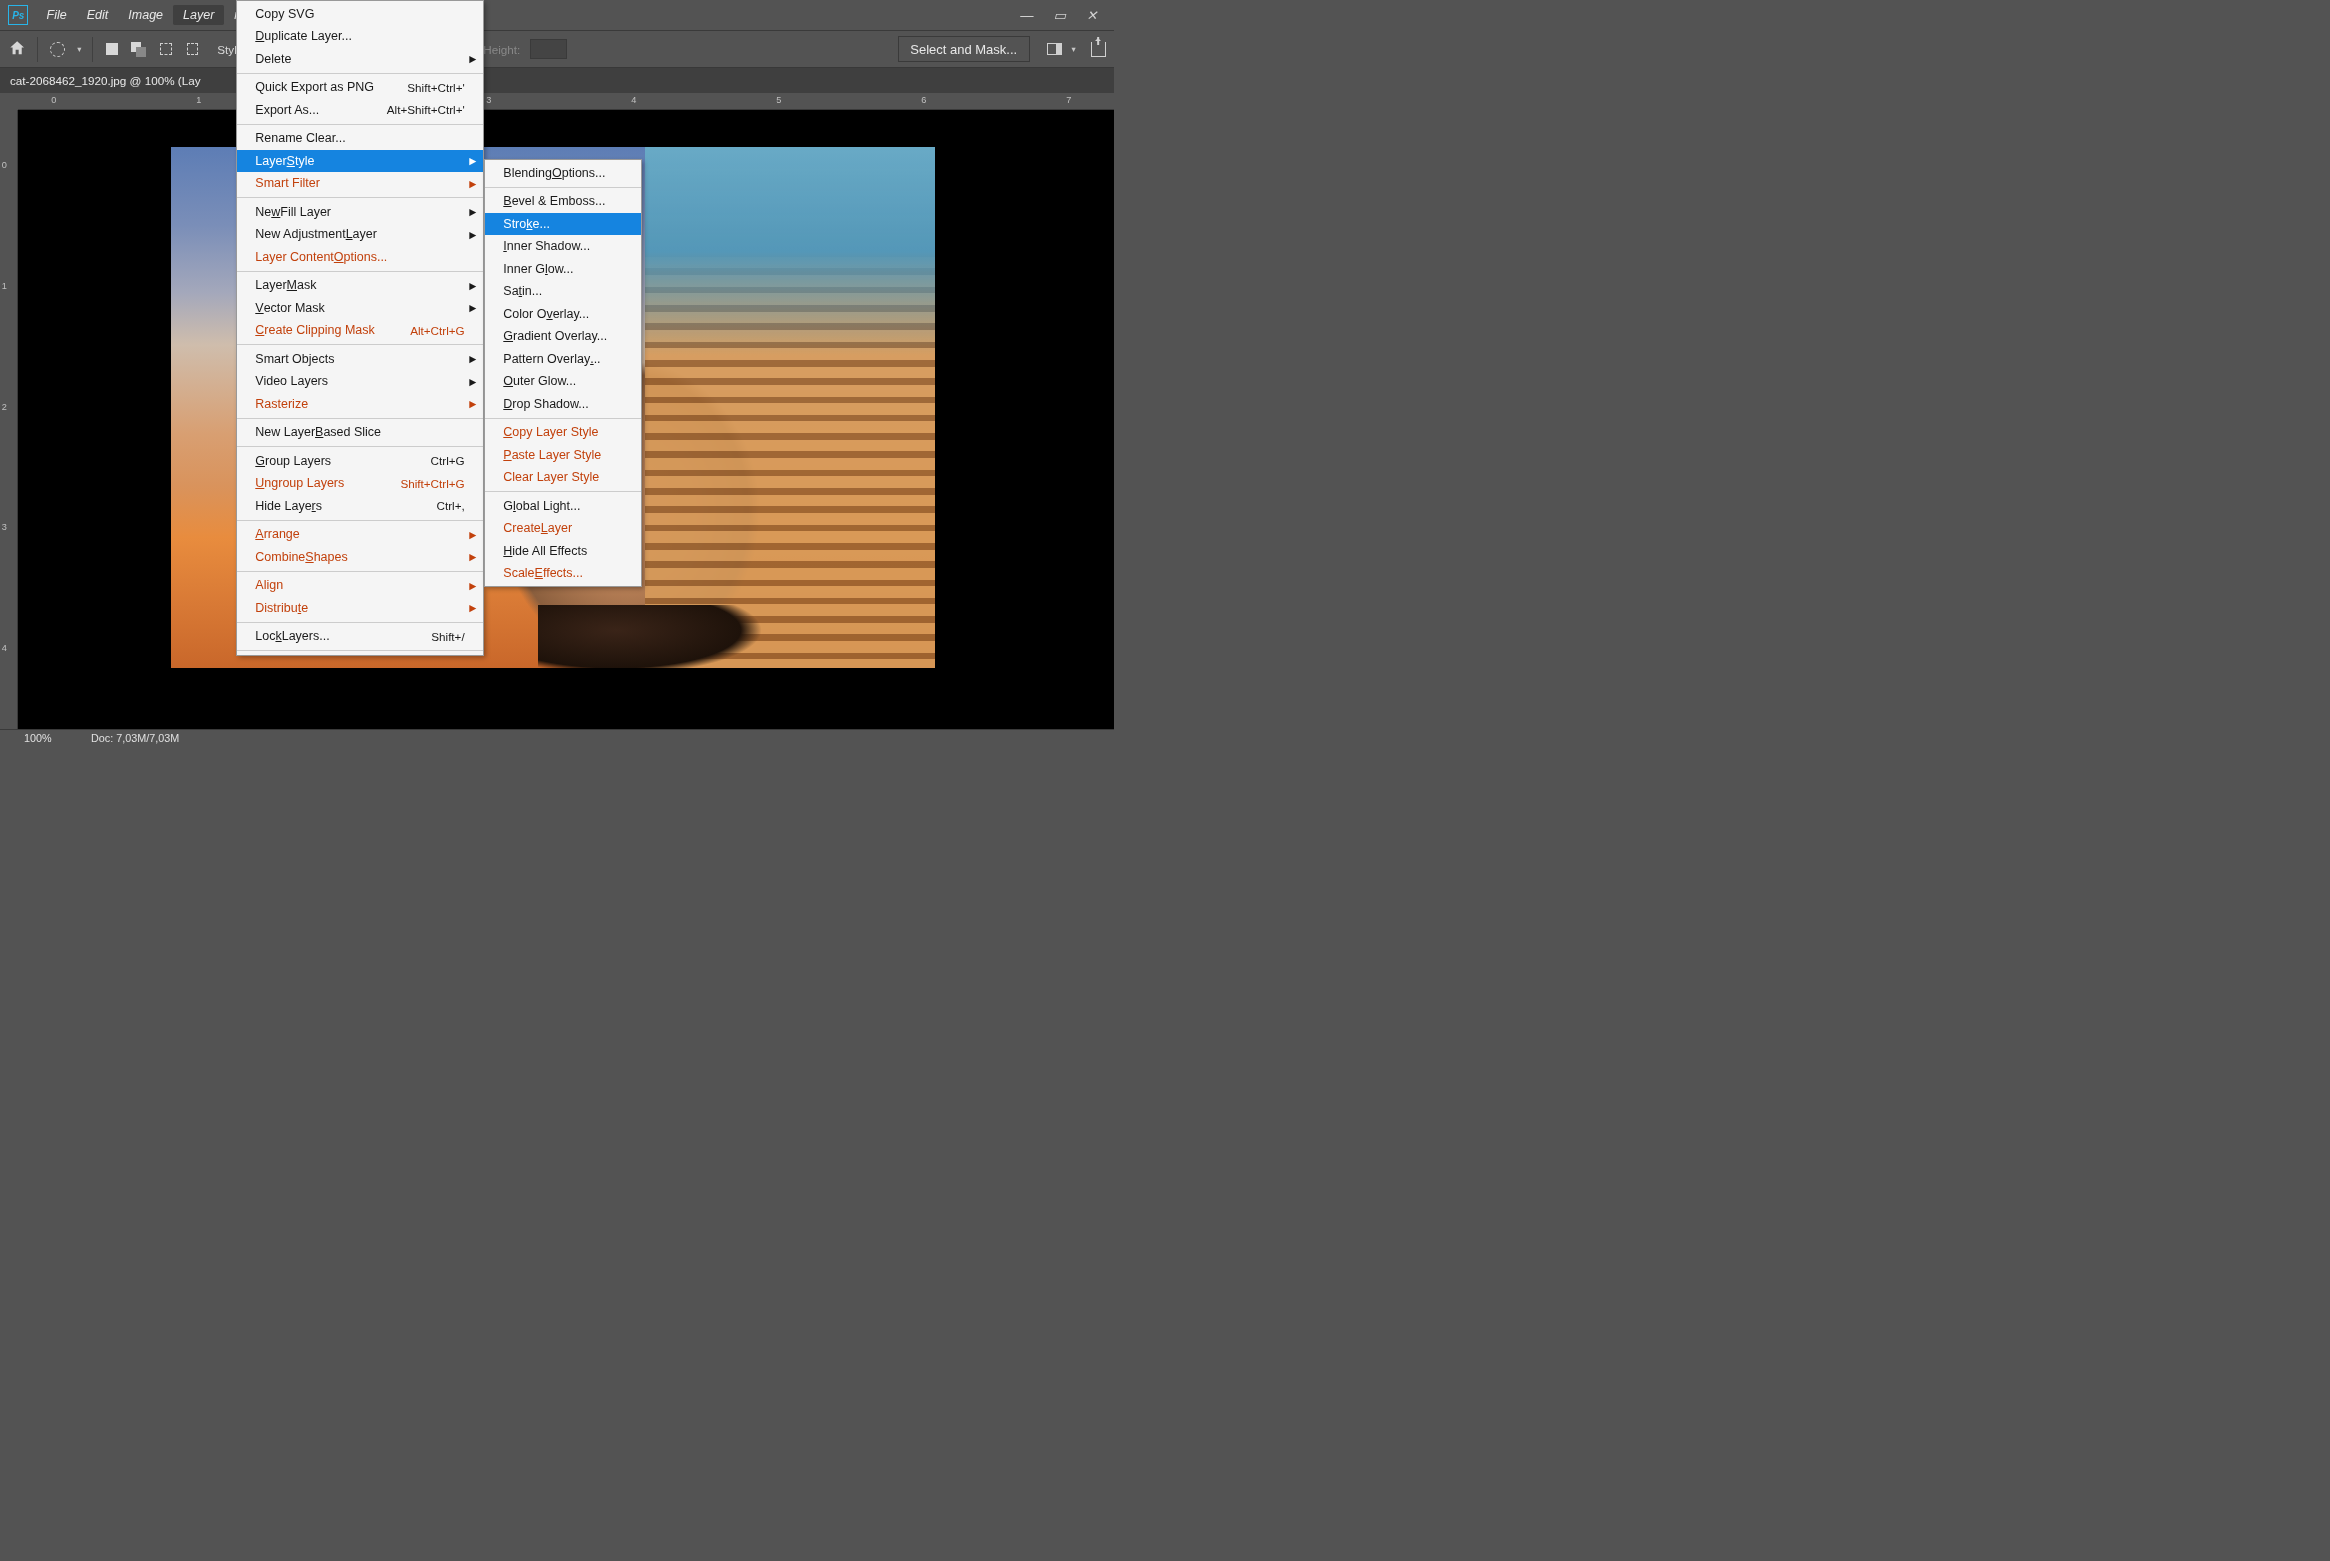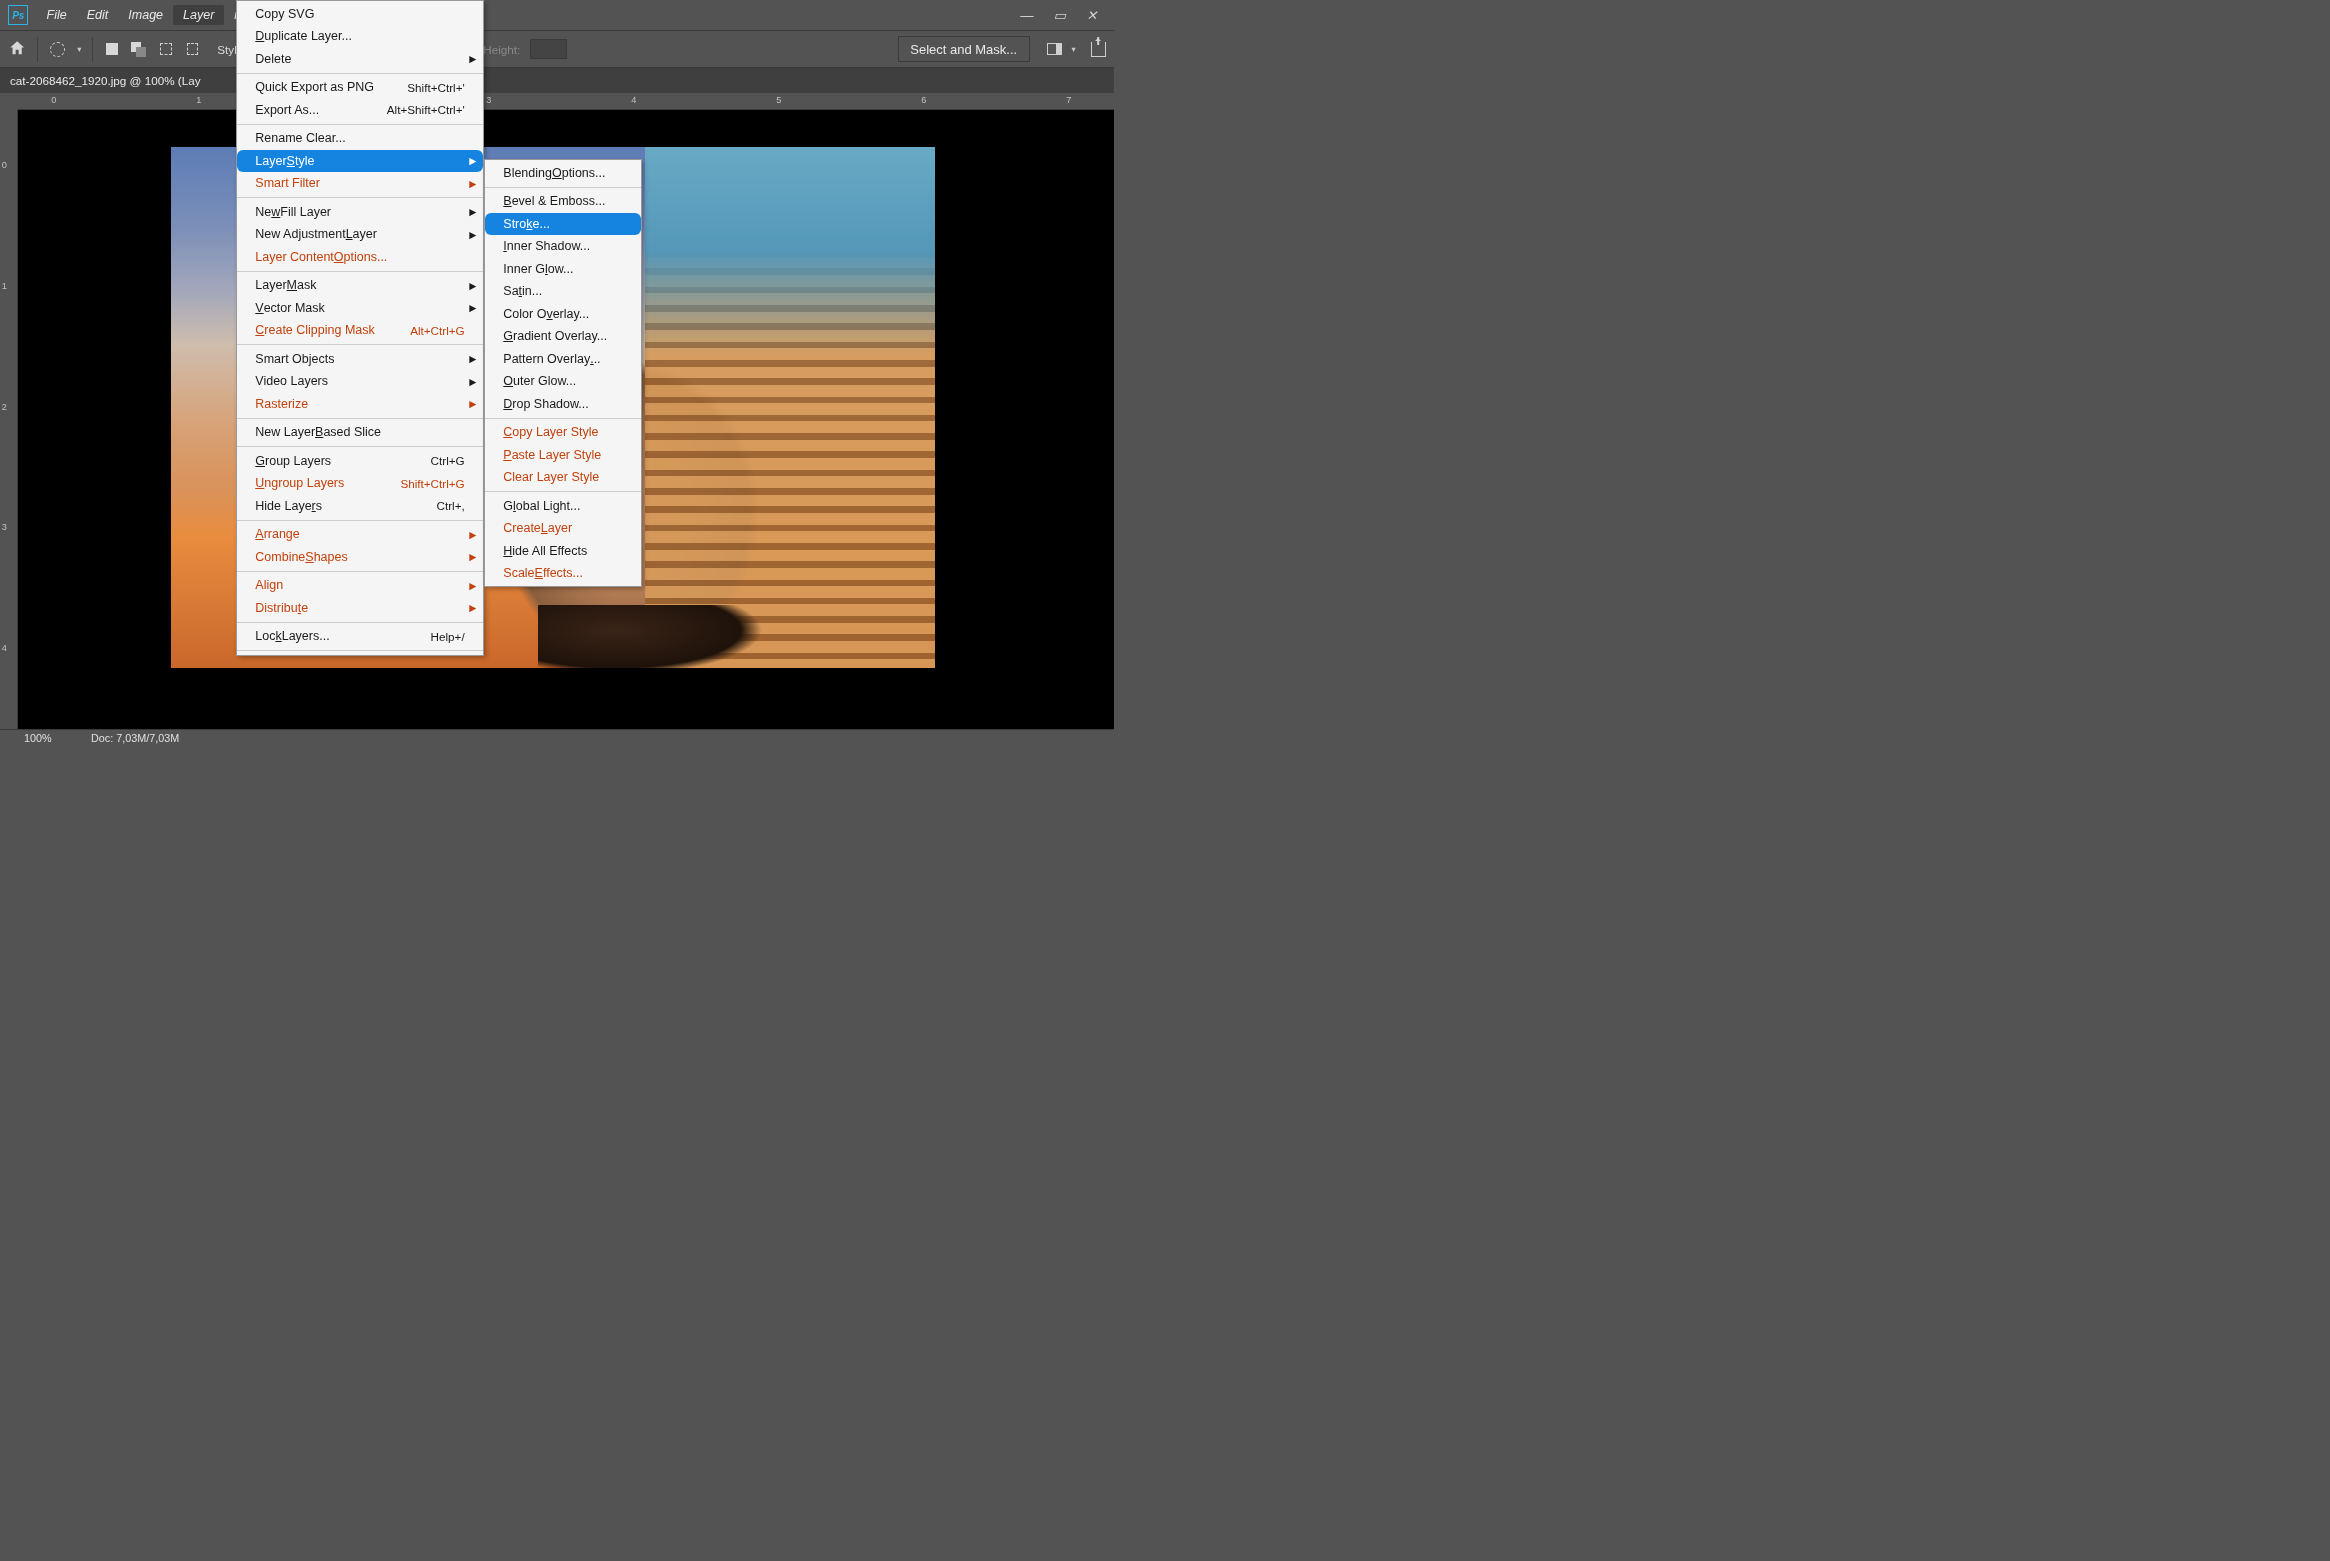--- a/index.html
+++ b/index.html
@@ -57,21 +57,21 @@
 .photo::after{content:"";position:absolute;left:48%;bottom:0;width:34%;height:12%;
  background:radial-gradient(ellipse 80% 100% at 30% 40%,#3a2418 0%,#1e120a 60%,transparent 70%);}
 
 .statusbar { position:absolute; bottom:0; left:0; right:0; height:16.7px; background:#535353; display:flex; align-items:center; padding:0 24px; font-size:10.8px; color:#e0e0e0; border-top:0.8px solid #3a3a3a;}
 .statusbar .zoom{width:67px;}
 
 .menu { position:absolute; background:#f5f5f5; border:0.8px solid #999; box-shadow:1.7px 1.7px 5px rgba(0,0,0,.35); color:#1a1a1a; font-size:12.5px; padding:1.7px 0; z-index:100;}
 .menu.layer { left:236px; top:0; width:248px;}
 .menu.style { left:484px; top:159px; width:158px;}
 .menu .row{display:flex;align-items:center;padding:3.3px 18.3px;height:22.5px;position:relative;cursor:default;white-space:nowrap;}
-.menu .row.hl{background:#1584e0;color:#fff;border-radius:6px;}
+.menu .row.hl{background:#1584e0;color:#fff;}
 .menu .row.disabled{color:#c2410c;}
 .menu .row .shc{margin-left:auto;font-size:11.7px;}
 .menu .row .arr{position:absolute;right:6.7px;font-size:9.2px;}
 .menu hr{border:none;border-top:0.8px solid #ccc;margin:2.5px 0;}
 .menu .row .u{text-decoration:underline;}
 </style>
 </head>
 <body>
 
 <div class="menubar">
@@ -191,21 +191,21 @@
     <div class="row"><span class="u">G</span>roup Layers<span class="shc">Ctrl+G</span></div>
     <div class="row disabled"><span class="u">U</span>ngroup Layers<span class="shc">Shift+Ctrl+G</span></div>
     <div class="row">Hide Laye<span class="u">r</span>s<span class="shc">Ctrl+,</span></div>
     <hr>
     <div class="row disabled"><span class="u">A</span>rrange<span class="arr">▶</span></div>
     <div class="row disabled">Combine <span class="u">S</span>hapes<span class="arr">▶</span></div>
     <hr>
     <div class="row disabled">Align<span class="arr">▶</span></div>
     <div class="row disabled">Distribu<span class="u">t</span>e<span class="arr">▶</span></div>
     <hr>
-    <div class="row">Loc<span class="u">k</span> Layers...<span class="shc">Help+/</span></div>
+    <div class="row">Loc<span class="u">k</span> Layers...<span class="shc">Shift+/</span></div>
     <hr>
   </div>
 
 <div class="menu style" id="menu-style">
     <div class="row">Blending <span class="u">O</span>ptions...</div>
     <hr>
     <div class="row"><span class="u">B</span>evel &amp; Emboss...</div>
     <div class="row hl">Stro<span class="u">k</span>e...</div>
     <div class="row"><span class="u">I</span>nner Shadow...</div>
     <div class="row">Inner G<span class="u">l</span>ow...</div>

